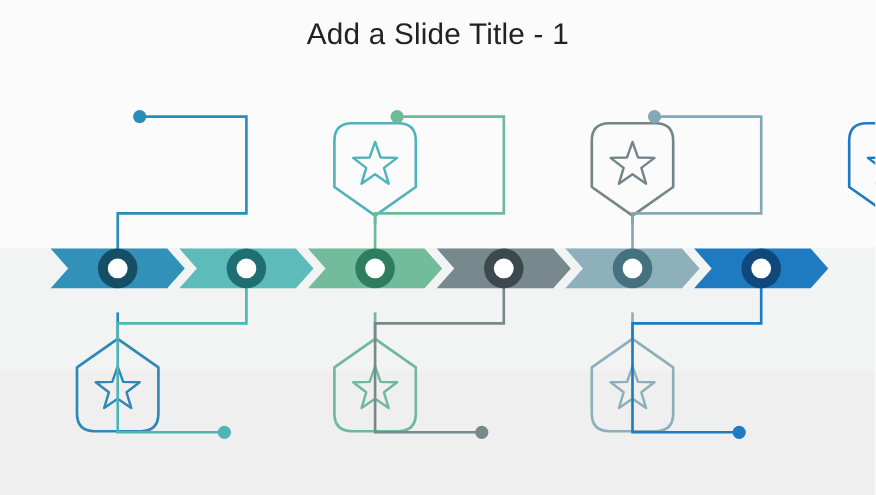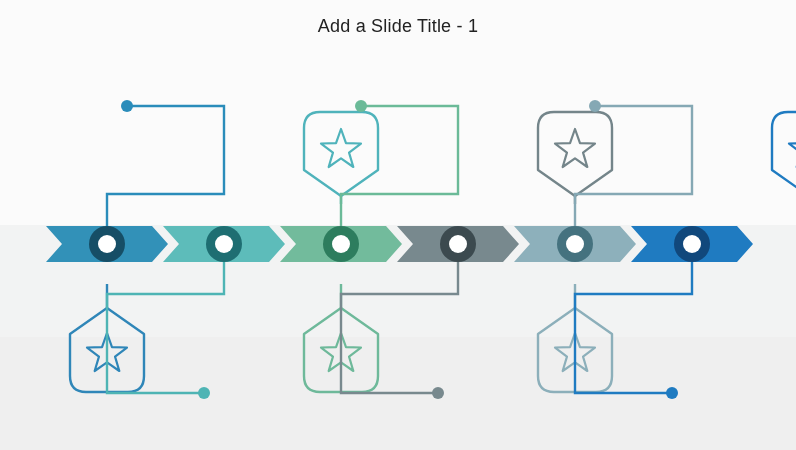--- a/index.html
+++ b/index.html
@@ -31,21 +31,21 @@
     position: absolute;
     left: 0; top: 337px;
     width: 796px; height: 113px;
     background: #efefef;
   }
   #slide-title {
     position: absolute;
     left: 0; top: 16px;
     width: 796px;
     text-align: center;
-    font-size: 18px;
+    font-size: 27px;
     color: #222222;
     letter-spacing: 0.2px;
     white-space: nowrap;
   }
   .svg-layer {
     position: absolute;
     left: 0; top: 0;
     width: 796px; height: 450px;
   }
 </style>

